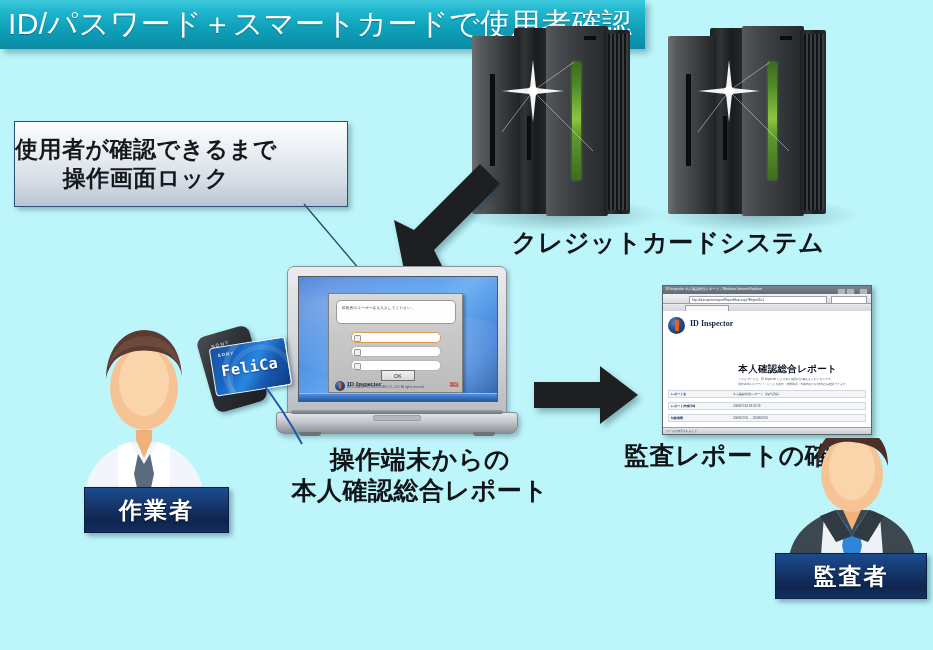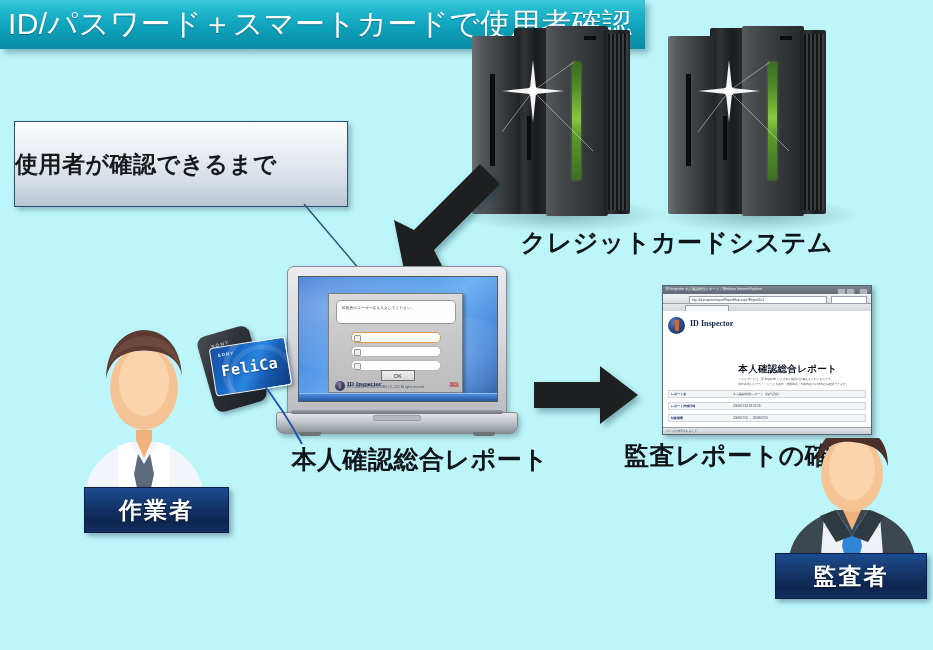--- a/index.html
+++ b/index.html
@@ -369,27 +369,28 @@
         <g stroke="#ffffff" stroke-width="0.8" opacity="0.55">
           <line x1="35" y1="35" x2="95" y2="95"></line>
           <line x1="35" y1="35" x2="4" y2="76"></line>
           <line x1="35" y1="35" x2="76" y2="6"></line>
         </g>
         <circle cx="35" cy="35" r="5" fill="#ffffff" opacity="0.9"></circle>
       </svg>
     </div>
   </div>
 
-  <div class="caption nowrap" style="left:503px;top:227px;width:330px;font-size:25px;text-align:right;">
+  <div class="caption nowrap" style="left:503px;top:227px;width:330px;font-size:25px;">
     <span>クレジットカードシステム</span>
   </div>
 
   <div id="callout" class="abs">
     <div class="ctext">
       <div>使用者が確認できるまで</div>
+      <div>操作画面ロック</div>
     </div>
   </div>
   <svg class="abs" style="left:300px;top:200px;" width="110" height="110" viewBox="0 0 110 110">
     <line x1="4" y1="4" x2="82" y2="96" stroke="#2b4f72" stroke-width="1.4"></line>
   </svg>
 
   <svg class="abs arrow-shadow" style="left:388px;top:158px;" width="120" height="116" viewBox="0 0 120 116">
     <polygon points="16,112 6,62 26,72 92,6 112,26 46,92 56,112" fill="#1d1f21"></polygon>
   </svg>
 
@@ -437,20 +438,21 @@
     </div>
     <div id="base">
       <div class="hinge"></div>
       <div class="tpad"></div>
       <div class="foot" style="left:22px;"></div>
       <div class="foot" style="right:22px;"></div>
     </div>
   </div>
 
   <div class="caption" style="left:270px;top:444px;width:300px;font-size:25px;">
+    <div>操作端末からの</div>
     <div>本人確認総合レポート</div>
   </div>
 
   <div id="reader-body">
     <div class="rsony">SONY</div>
   </div>
   <div id="felica-card">
     <div class="wave"></div>
     <div class="wave2"></div>
     <div class="csony">SONY</div>

